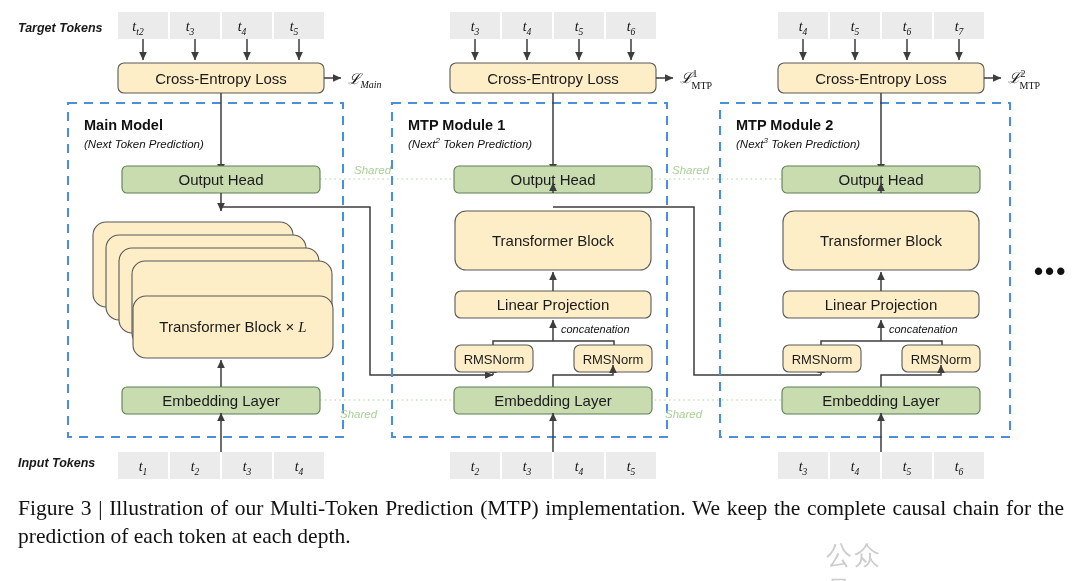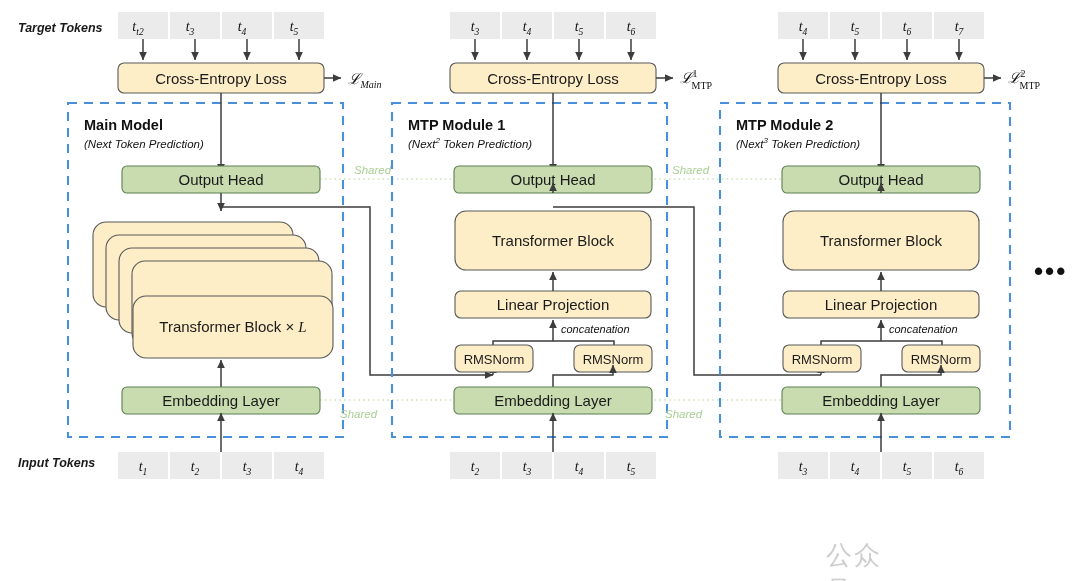--- a/index.html
+++ b/index.html
@@ -256,20 +256,24 @@
     <text class="tok-t" x="855" y="471" text-anchor="middle">t<tspan class="tok-sub" dy="4">4</tspan></text>
     <rect class="tok-box" x="882" y="452" width="50" height="27"></rect>
     <text class="tok-t" x="907" y="471" text-anchor="middle">t<tspan class="tok-sub" dy="4">5</tspan></text>
     <rect class="tok-box" x="934" y="452" width="50" height="27"></rect>
     <text class="tok-t" x="959" y="471" text-anchor="middle">t<tspan class="tok-sub" dy="4">6</tspan></text>
   </g>
 
   <text class="dots" x="1034" y="280">•••</text>
 </svg>
 
+<div class="caption">
+  <span>Figure 3 | Illustration of our Multi-Token Prediction (MTP) implementation.  We keep the</span>
+  <span>complete causal chain for the prediction of each token at each depth.</span>
+</div>
 
 <div class="wm">
   <span class="wm-ico">
     <svg viewBox="0 0 32 26" width="30" height="24">
       <ellipse cx="12" cy="10" rx="11" ry="9" fill="#cfcfcf"></ellipse>
       <path d="M5,17 L3,22 L9,19 z" fill="#cfcfcf"></path>
       <circle cx="8.5" cy="8" r="1.7" fill="#fff"></circle>
       <circle cx="15.5" cy="8" r="1.7" fill="#fff"></circle>
       <ellipse cx="22" cy="15.5" rx="9" ry="7.5" fill="#dedede"></ellipse>
       <path d="M28,21 L30,25 L25,22.5 z" fill="#dedede"></path>

